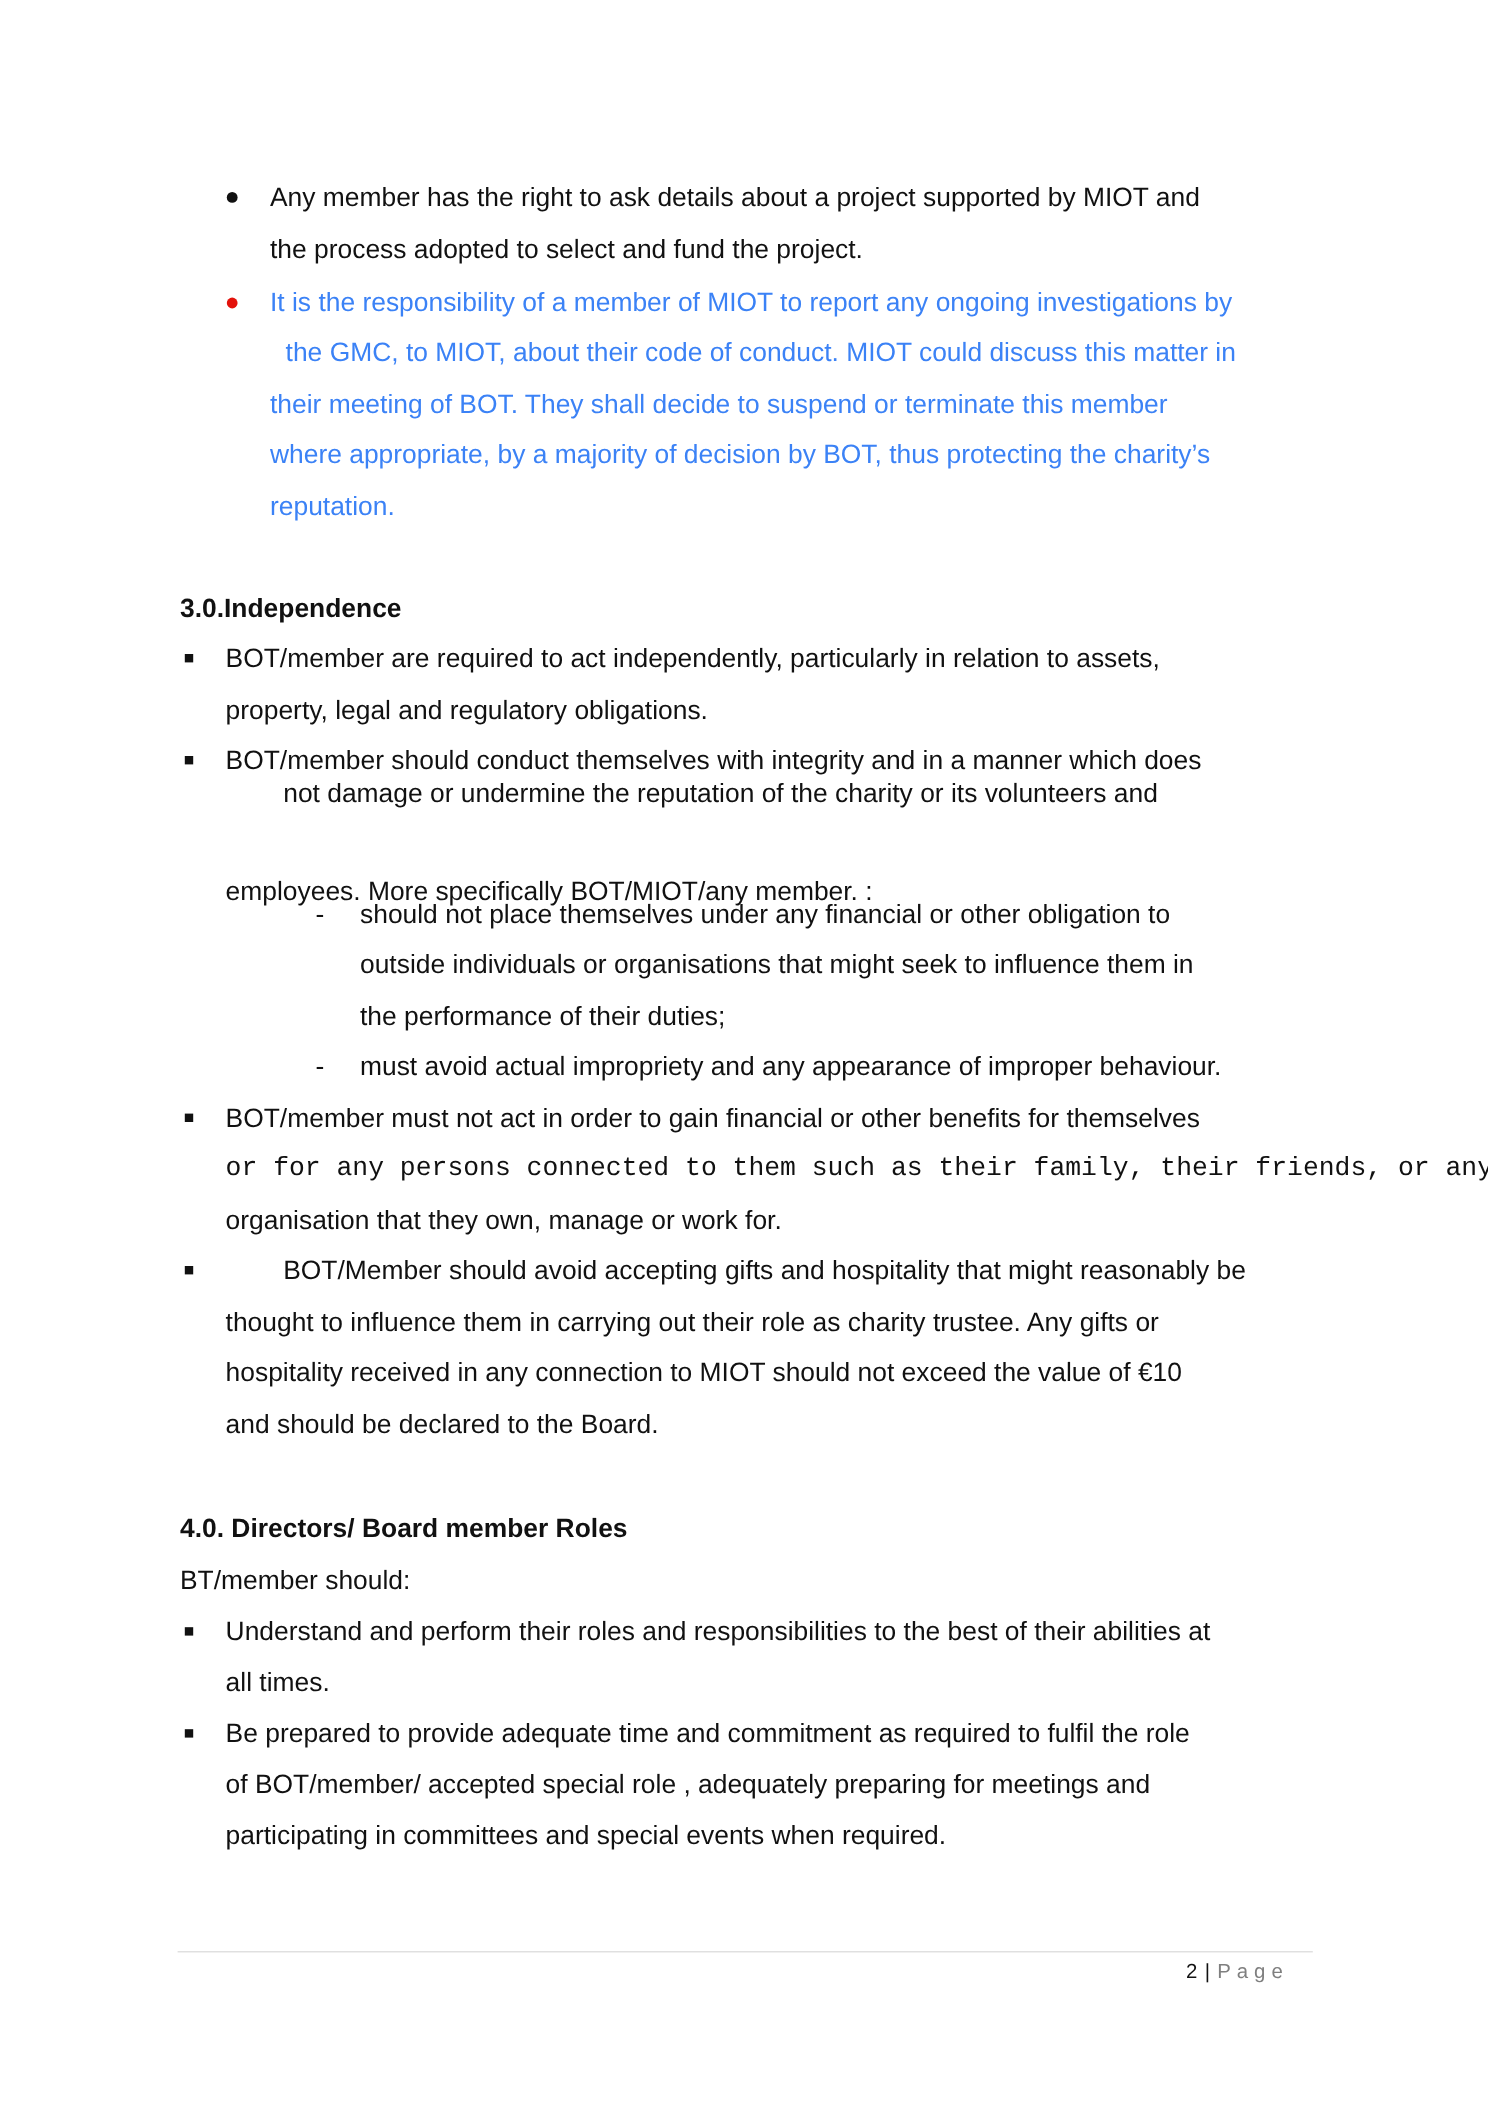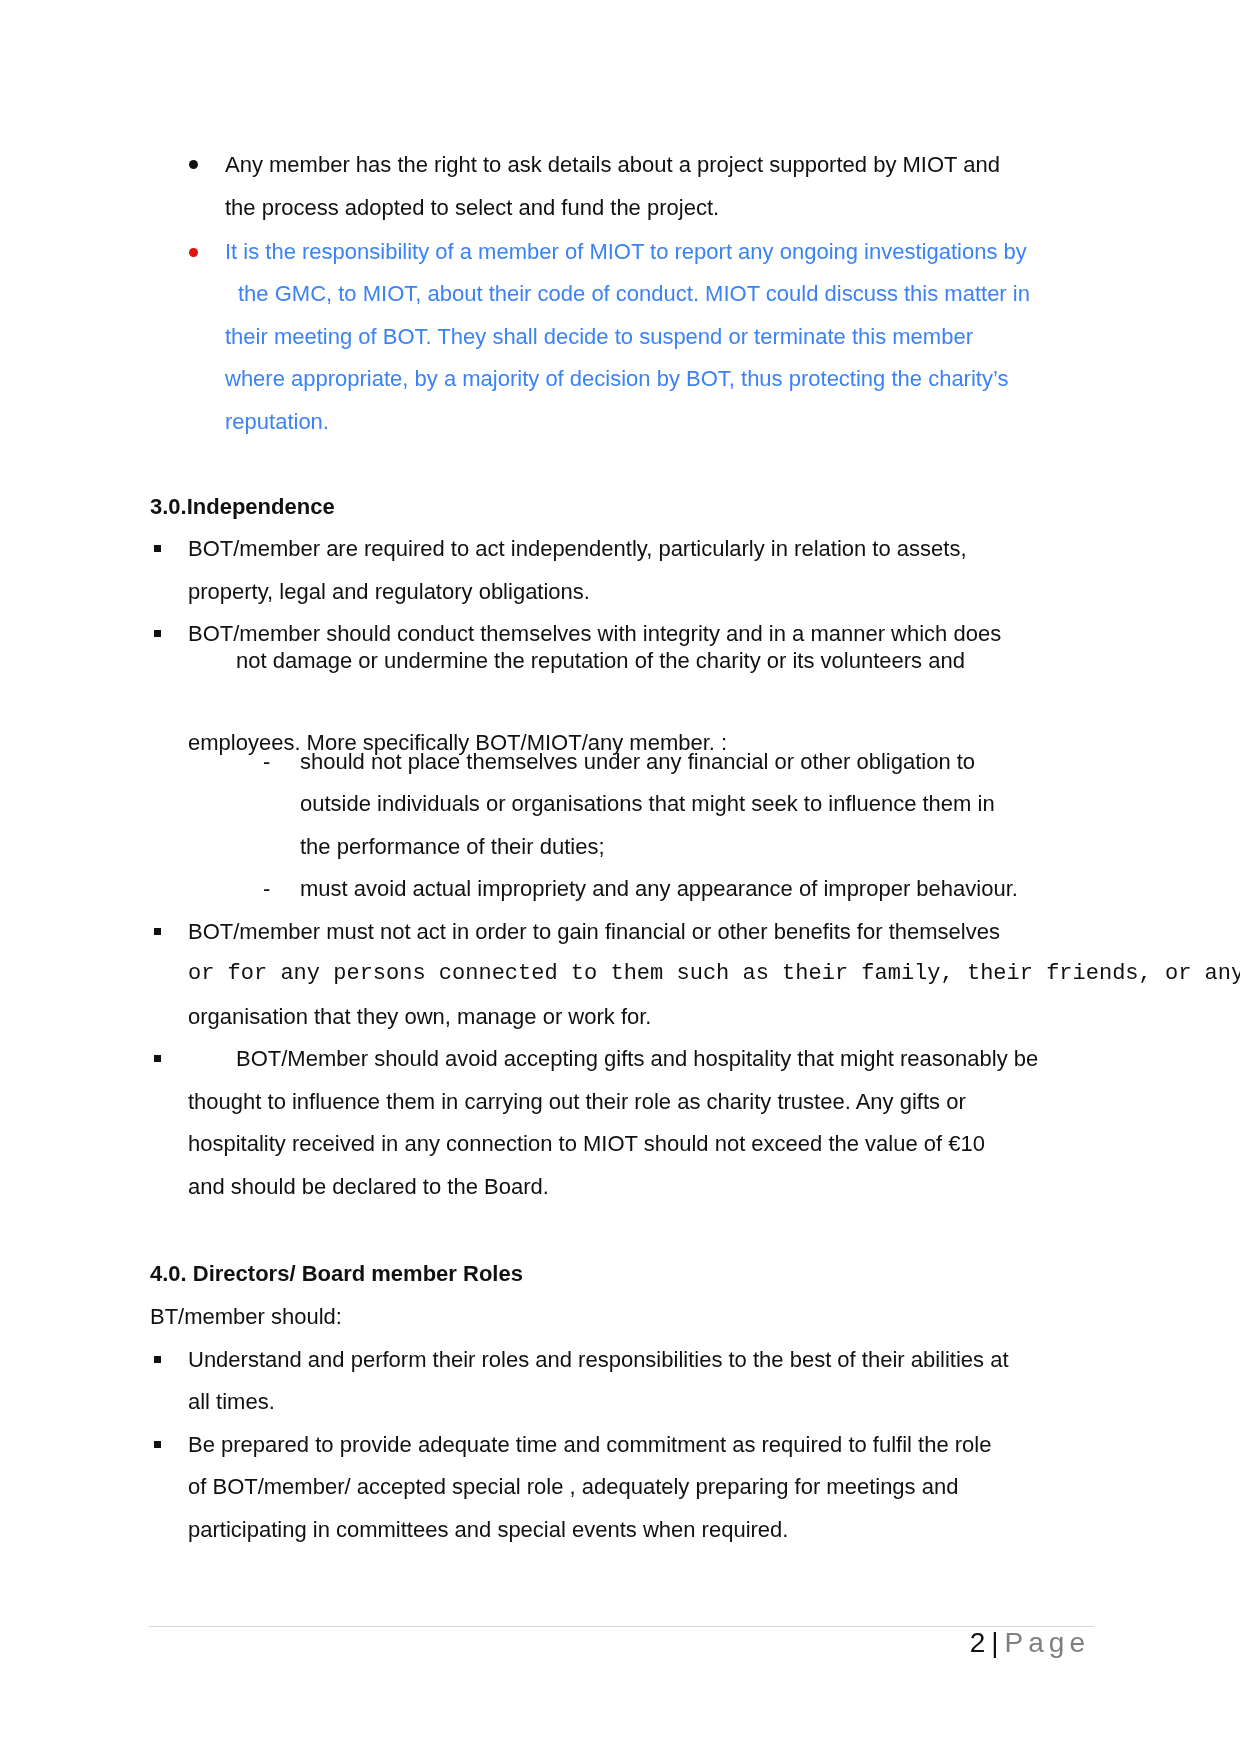--- a/index.html
+++ b/index.html
@@ -7,21 +7,21 @@
            font-family: "Liberation Sans", "DejaVu Sans", sans-serif; color: #111111; }
     .page { position: absolute; left: 0; top: 0; width: 1240px; height: 1755px; }
     .line { position: absolute; font-size: 22px; line-height: 30px; white-space: nowrap; letter-spacing: 0px; }
     .red { color: #3b82f6; }
     .bold { font-weight: bold; }
     .disc { position: absolute; width: 9px; height: 9px; border-radius: 50%; background: #111; }
     .disc.red-dot { background: #e3120b; }
     .sq { position: absolute; width: 7px; height: 7px; background: #111; }
     .dash { position: absolute; font-size: 22px; line-height: 30px; }
     .rule { position: absolute; left: 148px; top: 1626px; width: 946px; height: 1px; background: #d9d9d9; }
-    .footer { position: absolute; right: 150px; top: 1628px; font-size: 28px; line-height: 30px; white-space: nowrap; }
+    .footer { position: absolute; right: 166px; top: 1628px; font-size: 17px; line-height: 30px; white-space: nowrap; }
     .footer .num { color: #111; }
     .footer .sep { color: #111; margin: 0 6px 0 6px; }
     .footer .pg { color: #7f7f7f; letter-spacing: 5px; }
   </style>
 </head>
 <body>
 
 <div class="page">
 
   <div>

